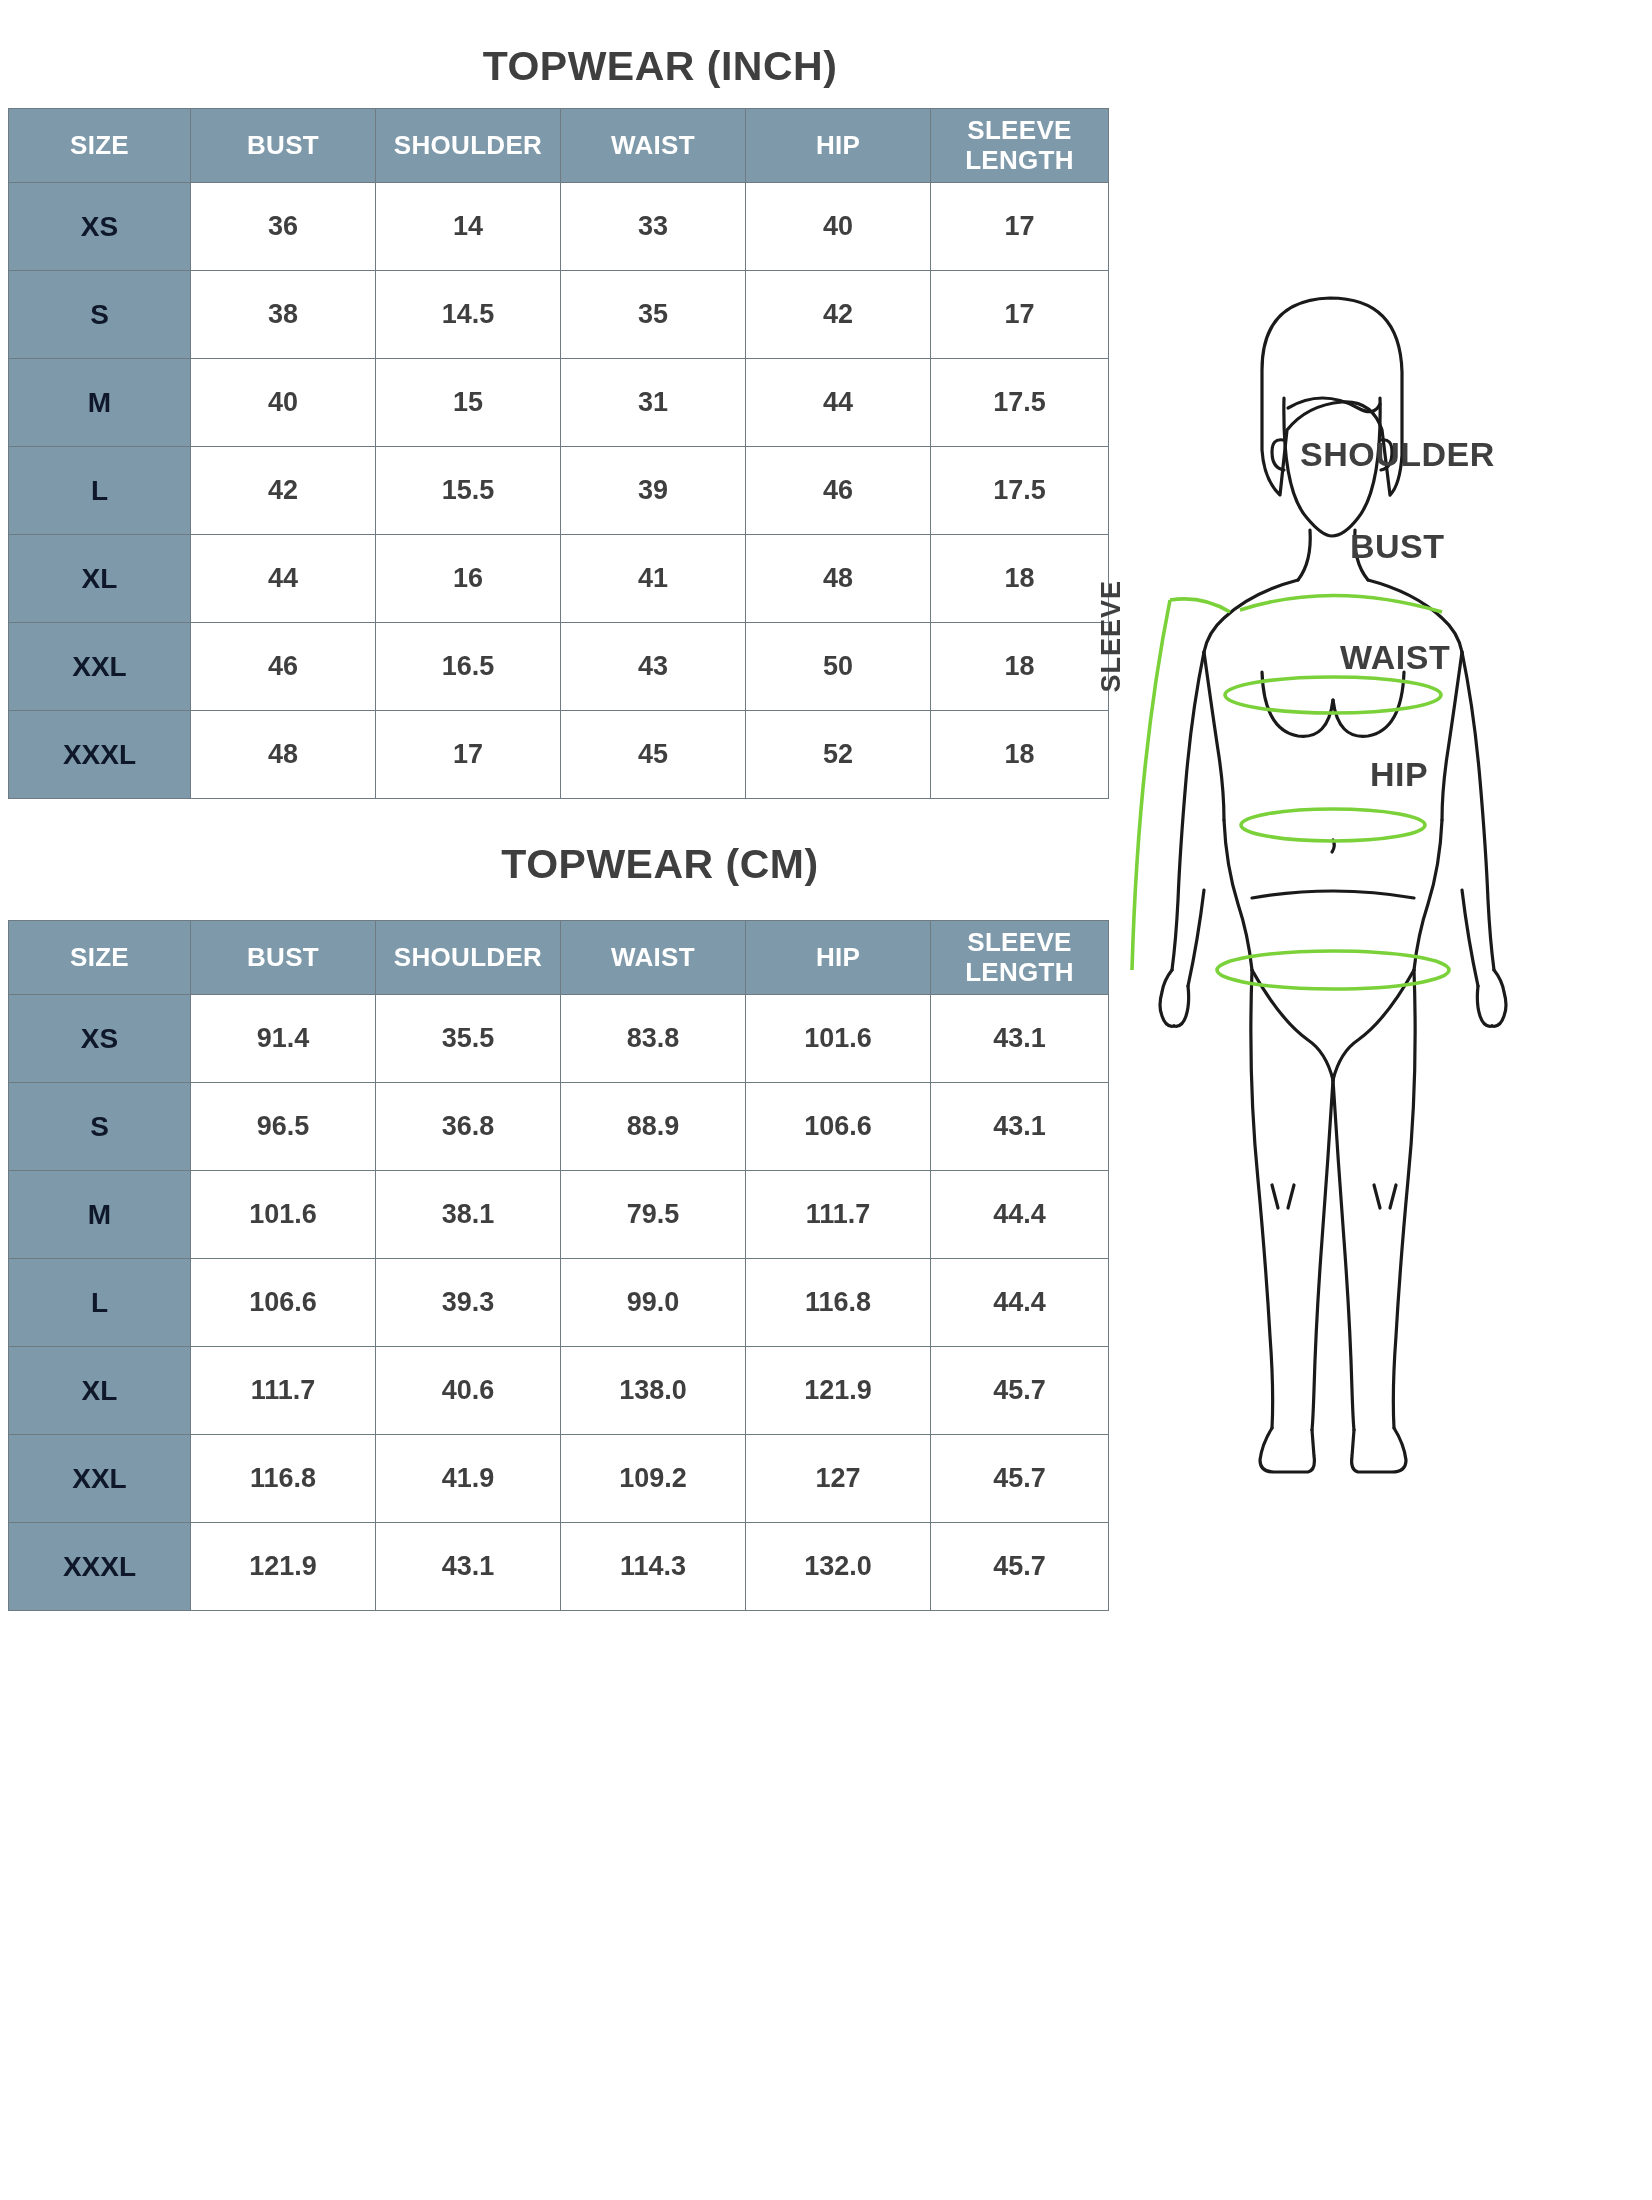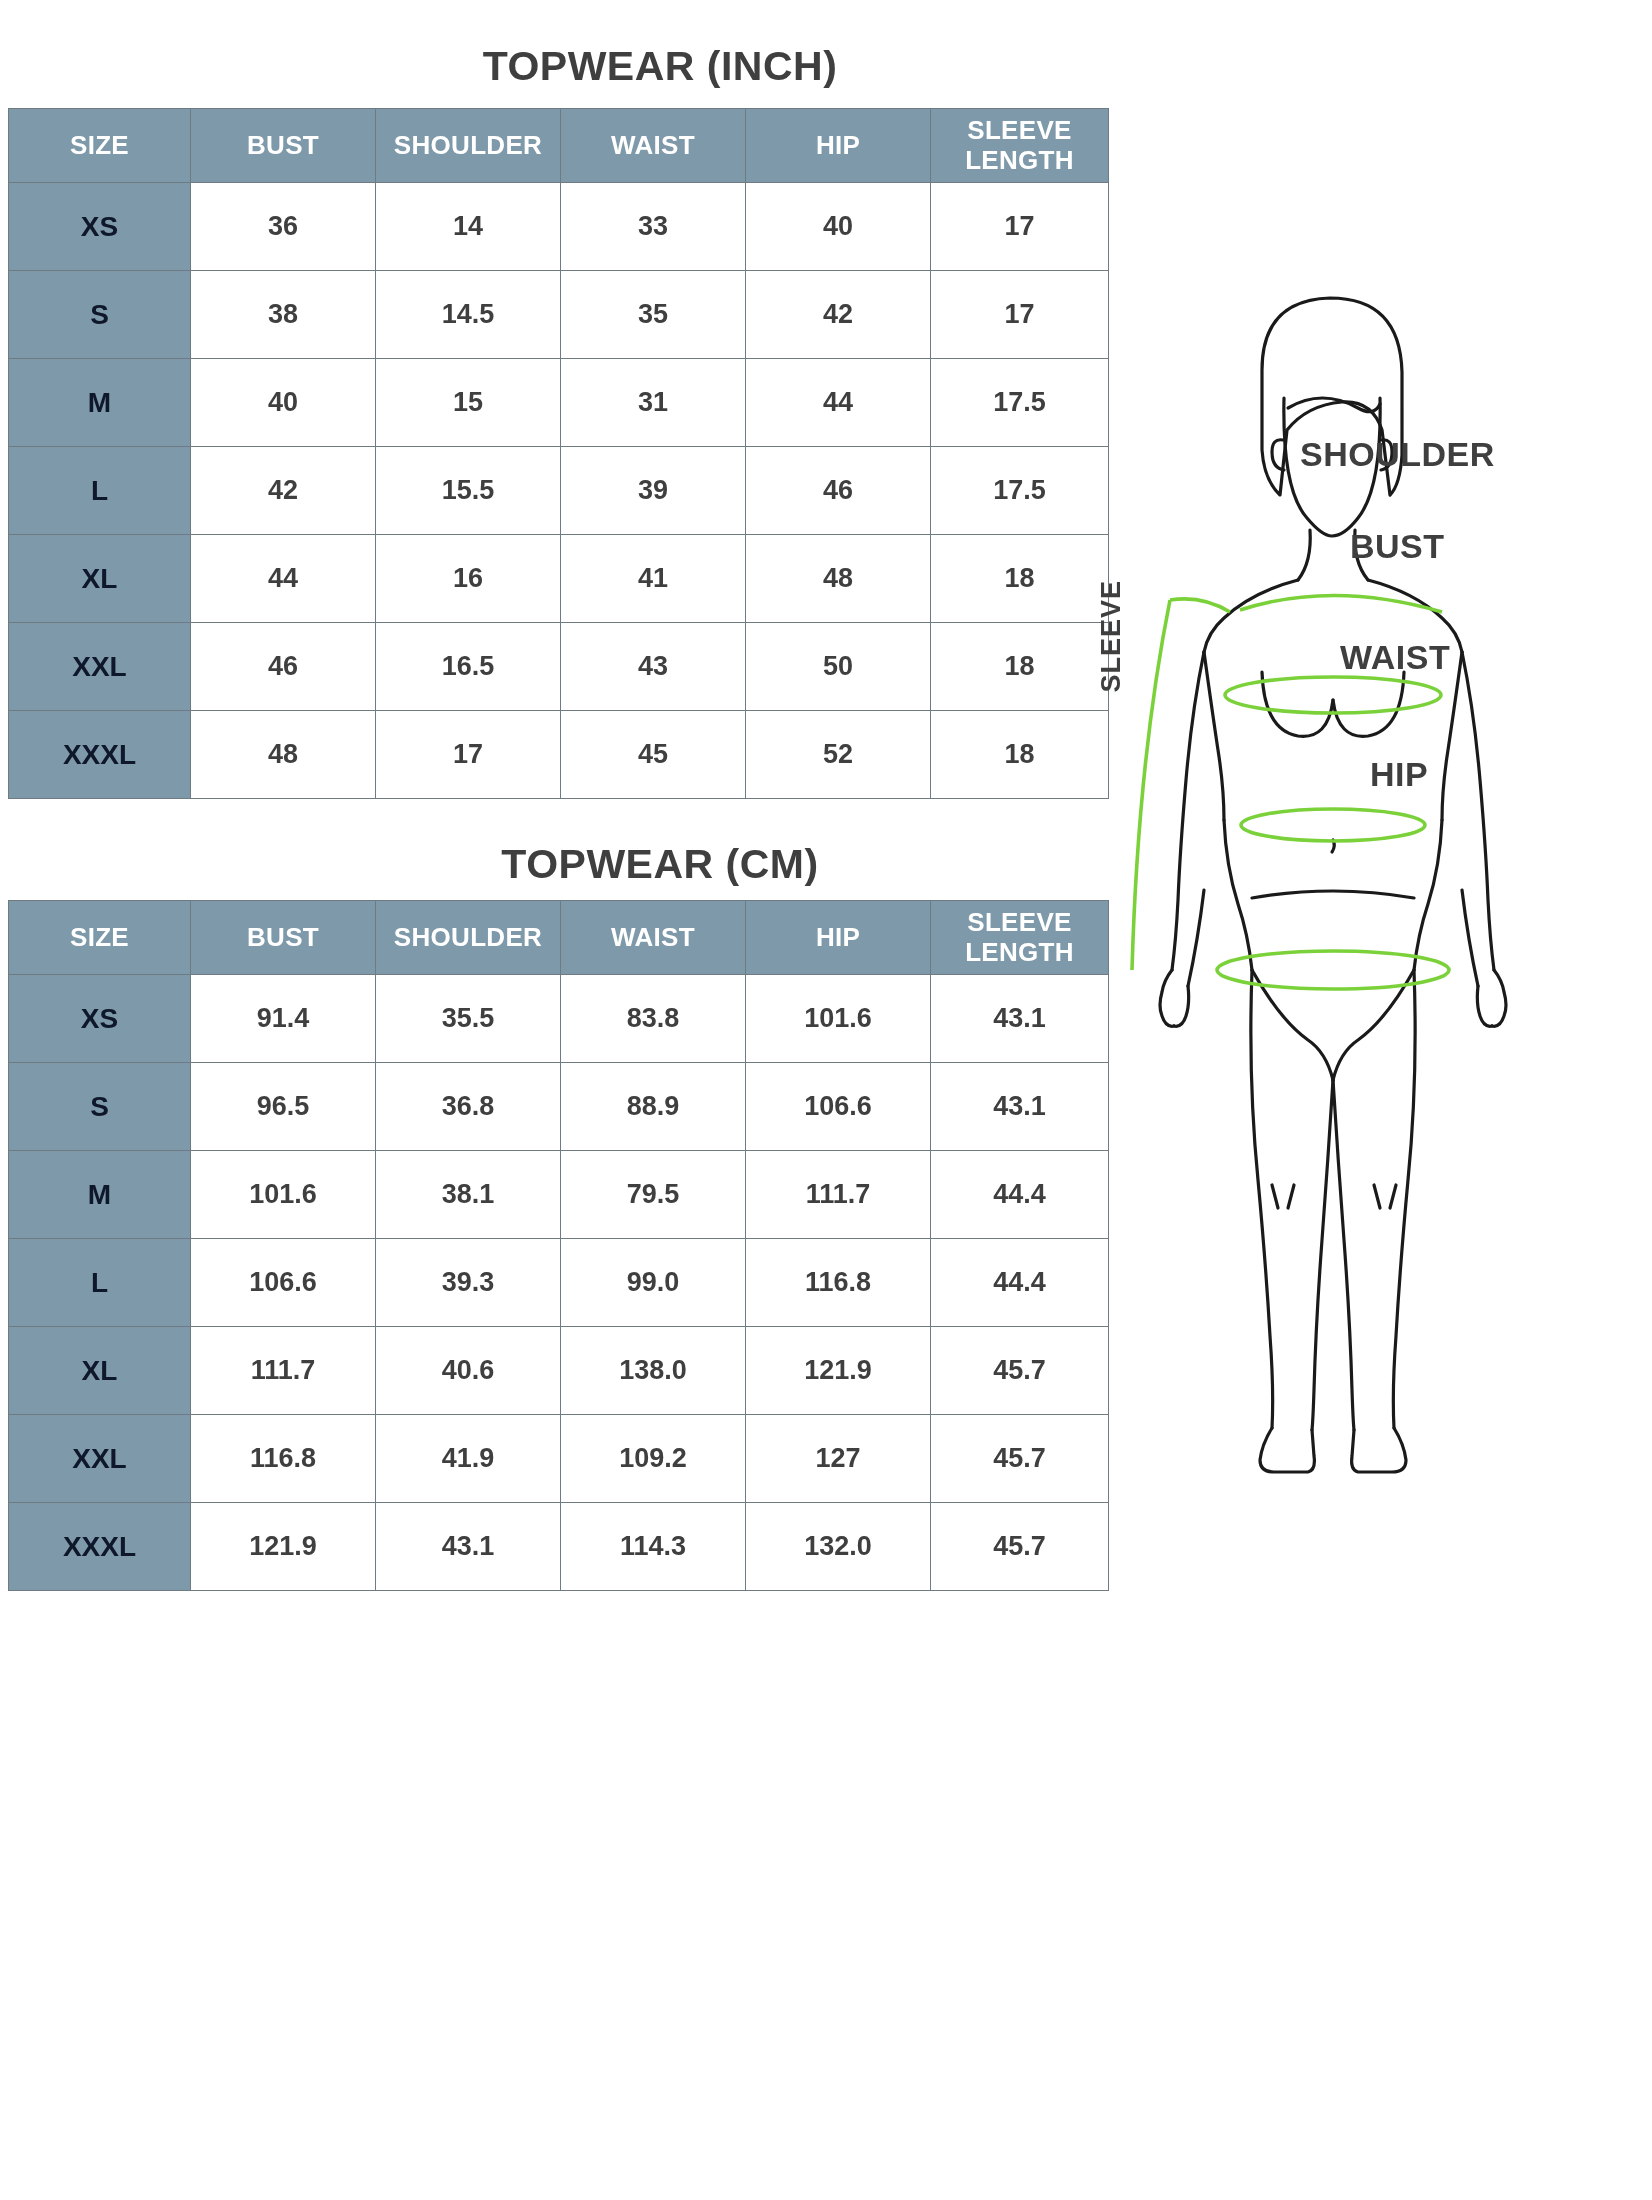--- a/index.html
+++ b/index.html
@@ -31,21 +31,21 @@
     text-align: center;
     font-size: 41px;
     font-weight: bold;
     color: #3f3f3f;
     letter-spacing: 0.5px;
     margin: 0;
     padding: 20px 0 18px 210px;
   }
   .chart-title.second {
     padding-top: 42px;
-    padding-bottom: 12px;
+    padding-bottom: 32px;
   }
   table.size-table {
     border-collapse: collapse;
     table-layout: fixed;
     width: 1100px;
     margin: 0 0 0 8px;
   }
   table.size-table th,
   table.size-table td {
     border: 1px solid #6f7b83;

